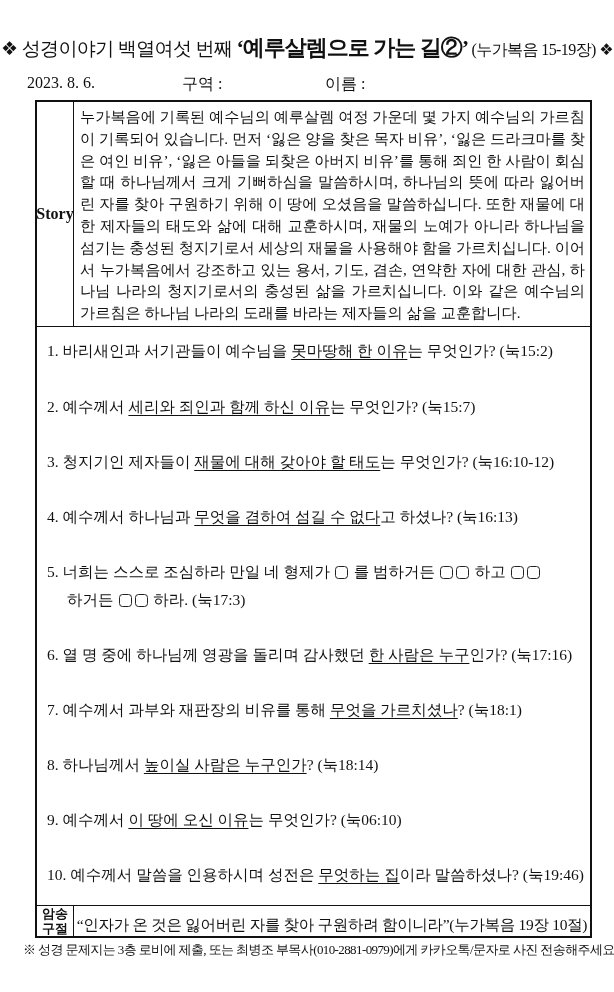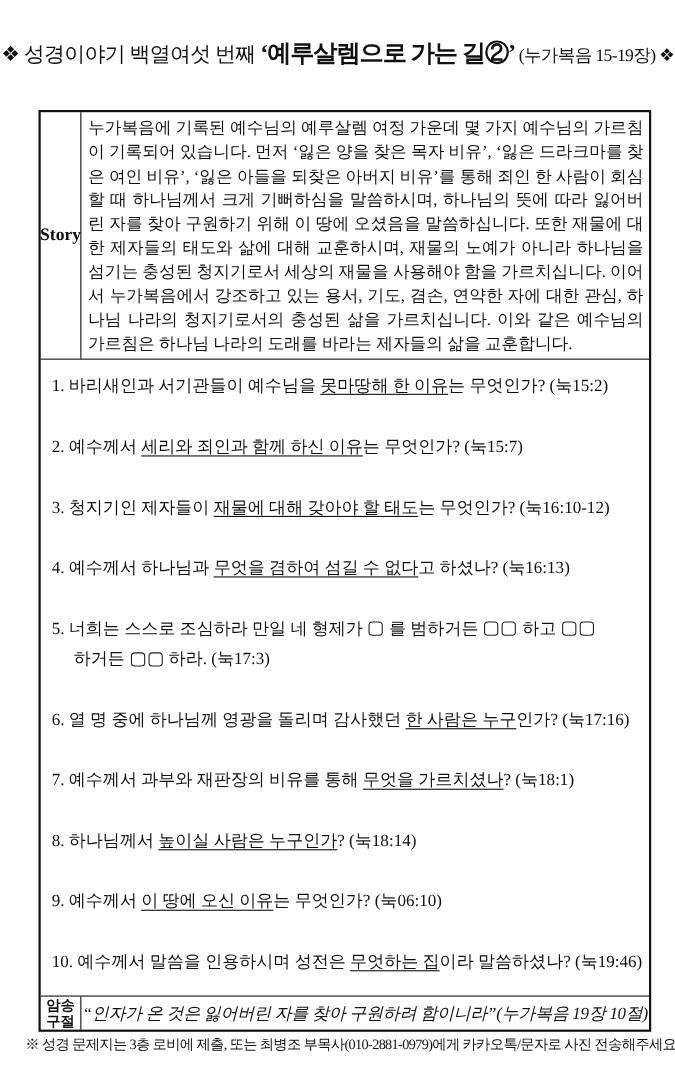--- a/index.html
+++ b/index.html
@@ -58,38 +58,43 @@
   }
   .ul { text-decoration: underline; text-underline-offset: 3px; }
   .bx {
     display: inline-block; width: 13px; height: 13px;
     border: 1.6px solid #222; border-radius: 3.5px;
     vertical-align: -2px; margin: 0 1.5px; text-indent: 0;
   }
 
   .verse-label { font-weight: bold; font-size: 13px; line-height: 15px; }
   .verse-cell {
-    display: flex; align-items: center; justify-content: center;
-    font-size: 15.5px; letter-spacing: -0.3px; font-style: italic;
+    display: flex; align-items: flex-end; justify-content: center;
+    font-size: 15.5px; letter-spacing: -0.3px;
   }
 
   .footer-note {
     position: absolute; left: 23px; top: 941px; width: 585px;
     font-size: 13px; letter-spacing: -0.6px; white-space: nowrap;
   }
 </style>
 </head>
 <body>
 
 <div class="sheet">
 
   <div class="title-line">
     <span class="title-prefix">❖ 성경이야기 백열여섯 번째 </span><span class="title-emphasis">‘예루살렘으로 가는 길②’</span><span class="title-suffix"> (누가복음 15-19장) ❖</span>
   </div>
 
+  <div class="meta-row">
+    <span class="meta-date">2023. 8. 6.</span>
+    <span class="meta-district">구역 :</span>
+    <span class="meta-name">이름 :</span>
+  </div>
 
   <div class="wtable">
 
     <div class="trow row-story">
       <div class="label-cell">
         <span class="story-label">Story</span>
       </div>
       <div class="content-cell">
         <div class="story-text">누가복음에 기록된 예수님의 예루살렘 여정 가운데 몇 가지 예수님의 가르침이 기록되어 있습니다. 먼저 ‘잃은 양을 찾은 목자 비유’, ‘잃은 드라크마를 찾은 여인 비유’, ‘잃은 아들을 되찾은 아버지 비유’를 통해 죄인 한 사람이 회심할 때 하나님께서 크게 기뻐하심을 말씀하시며, 하나님의 뜻에 따라 잃어버린 자를 찾아 구원하기 위해 이 땅에 오셨음을 말씀하십니다. 또한 재물에 대한 제자들의 태도와 삶에 대해 교훈하시며, 재물의 노예가 아니라 하나님을 섬기는 충성된 청지기로서 세상의 재물을 사용해야 함을 가르치십니다. 이어서 누가복음에서 강조하고 있는 용서, 기도, 겸손, 연약한 자에 대한 관심, 하나님 나라의 청지기로서의 충성된 삶을 가르치십니다. 이와 같은 예수님의 가르침은 하나님 나라의 도래를 바라는 제자들의 삶을 교훈합니다.</div>
       </div>

